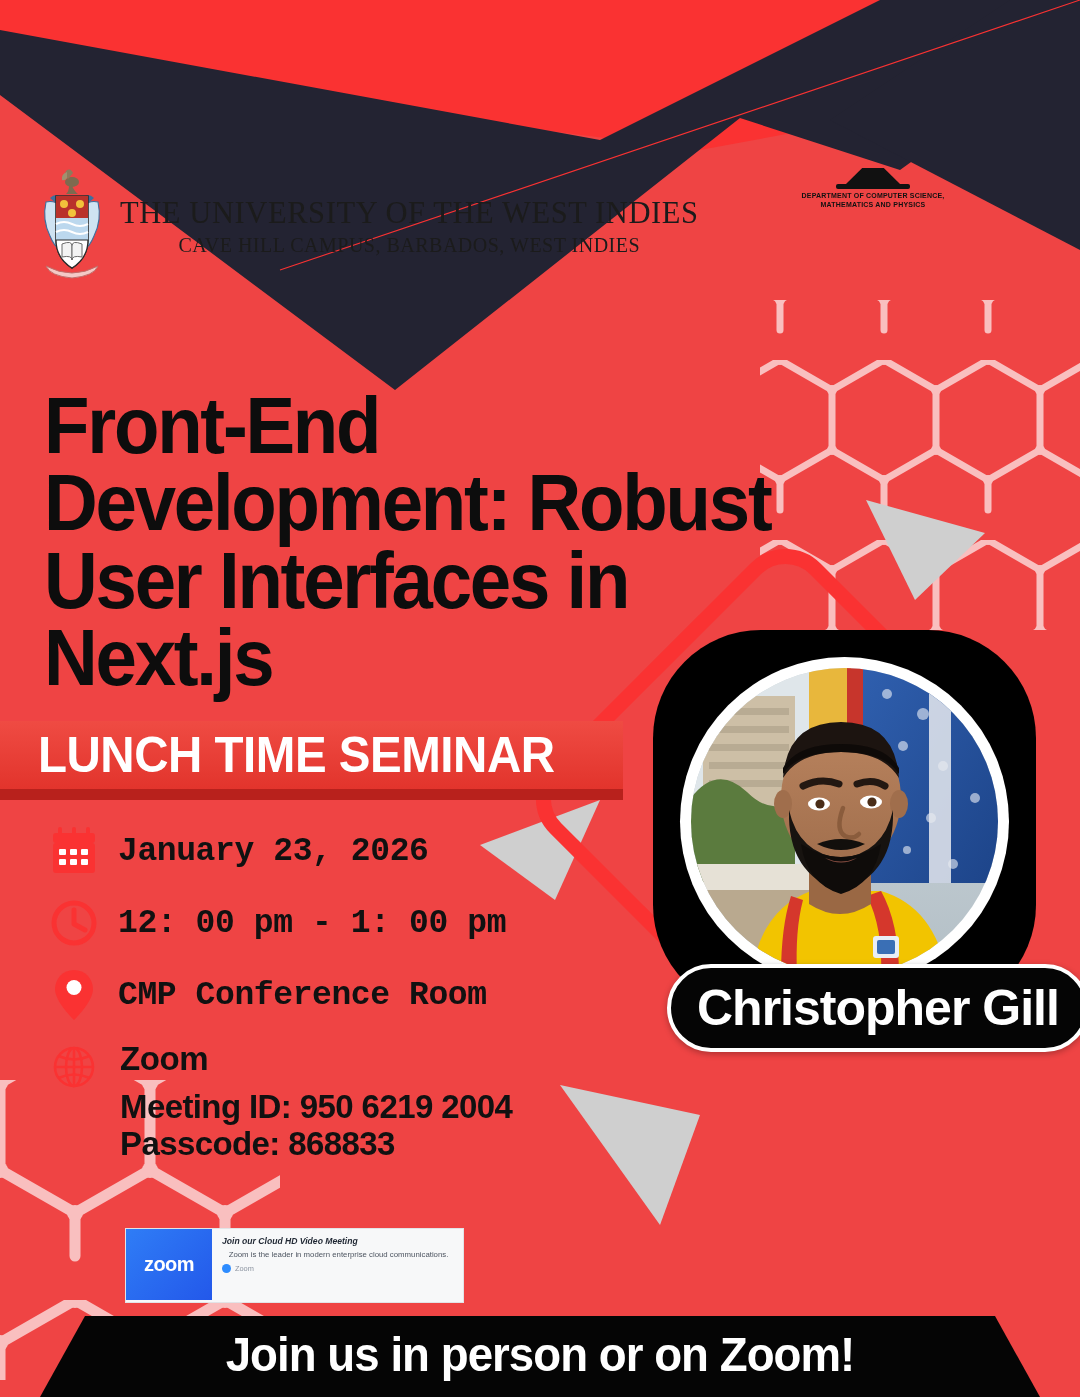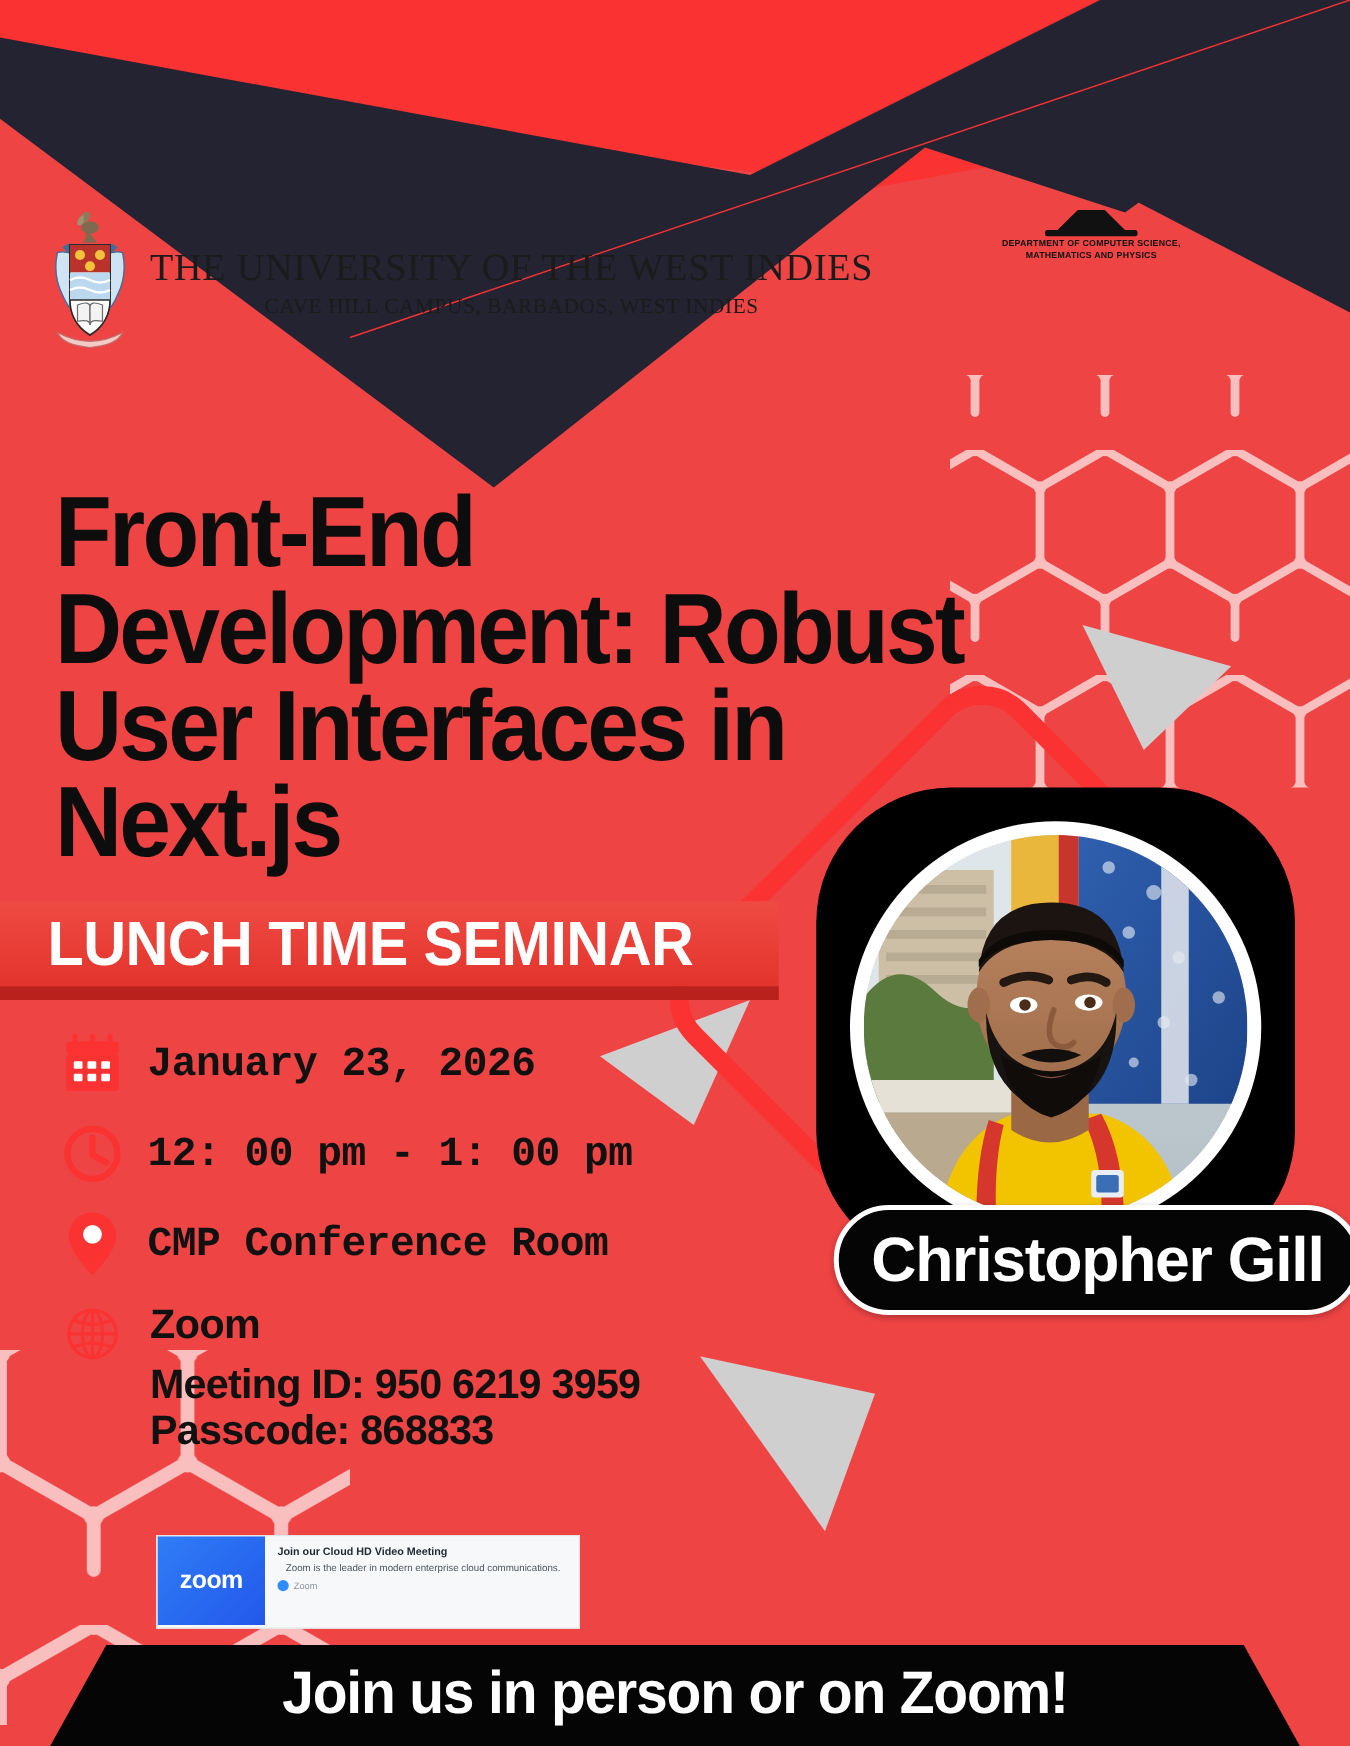--- a/index.html
+++ b/index.html
@@ -9,21 +9,21 @@
   
   .layer{position:absolute;inset:0;pointer-events:none;}
   .layer svg{display:block;width:1080px;height:1397px;}
 
   
   #header-logos{position:absolute;left:0;top:160px;width:1080px;height:150px;}
   #uwi-lockup{position:absolute;left:38px;top:8px;display:flex;align-items:center;gap:14px;}
   #uwi-crest{width:68px;height:118px;flex:none;}
   #uwi-text{display:flex;flex-direction:column;justify-content:center;}
   #uwi-line1{font-family:"Liberation Serif",serif;font-size:30.5px;letter-spacing:.6px;color:#1b1b1b;white-space:nowrap;line-height:1.08;}
-  #uwi-line2{font-family:"Liberation Serif",serif;font-size:17px;letter-spacing:.5px;color:#1b1b1b;white-space:nowrap;text-align:center;line-height:1.2;margin-top:4px;}
+  #uwi-line2{font-family:"Liberation Serif",serif;font-size:20px;letter-spacing:.5px;color:#1b1b1b;white-space:nowrap;text-align:center;line-height:1.2;margin-top:4px;}
 
   #cmp-logo{position:absolute;left:789px;top:8px;width:168px;height:132px;}
   #cmp-monitor{position:relative;width:160px;height:90px;border:4px solid #111;border-radius:5px;background:#fff;box-sizing:border-box;overflow:hidden;}
   #cmp-word{position:absolute;left:30px;top:2px;font-family:"Liberation Sans",sans-serif;font-weight:bold;font-style:italic;font-size:40px;line-height:40px;color:#FFE400;-webkit-text-stroke:2px #111;letter-spacing:-1px;}
   #cmp-stand{width:54px;height:16px;margin:0 auto;background:#111;clip-path:polygon(30% 0,70% 0,100% 100%,0 100%);}
   #cmp-base{width:74px;height:5px;margin:0 auto;background:#111;border-radius:2px;}
   #cmp-caption{margin-top:3px;text-align:center;font-size:7px;font-weight:bold;line-height:1.22;letter-spacing:.2px;color:#111;}
 
   
   #title{position:absolute;left:44px;top:333px;width:840px;
@@ -51,21 +51,21 @@
     color:#111;letter-spacing:-.6px;line-height:1.12;white-space:nowrap;}
   #zoom-meeting-id{margin-top:12px;}
 
   
   #zoom-card{position:absolute;left:125px;top:1228px;width:337px;height:73px;background:#f7f8f9;
     border:1px solid #e2e4e7;display:flex;overflow:hidden;}
   #zoom-card-thumb{width:86px;height:71px;flex:none;background:linear-gradient(135deg,#2f7df6 0%,#2358ea 100%);
     display:flex;align-items:center;justify-content:center;}
   #zoom-card-thumb span{color:#fff;font-family:"Liberation Sans",sans-serif;font-size:20px;font-weight:bold;letter-spacing:-.5px;}
   #zoom-card-body{flex:1;padding:7px 8px 0 10px;min-width:0;}
-  #zoom-card-title{font-size:8.6px;font-weight:bold;color:#1f2733;line-height:1.25;white-space:nowrap;overflow:hidden;}
+  #zoom-card-title{font-size:8.6px;font-weight:bold;color:#1f2733;line-height:1.25;white-space:nowrap;overflow:hidden;font-style:italic;}
   #zoom-card-desc{margin-top:3px;font-size:7.8px;color:#4d5561;line-height:1.38;text-align:center;}
   #zoom-card-source{margin-top:4px;display:flex;align-items:center;gap:4px;}
   #zoom-card-favicon{width:9px;height:9px;border-radius:50%;background:#2d8cff;flex:none;}
   #zoom-card-source-label{font-size:7.4px;color:#8b93a0;}
 
   
   #speaker{position:absolute;left:631px;top:598px;width:425px;height:500px;}
   #speaker-squircle{position:absolute;left:22px;top:32px;width:383px;height:383px;background:#000;border-radius:108px;}
   #speaker-ring{position:absolute;left:49px;top:59px;width:329px;height:329px;border-radius:50%;background:#fff;}
   #speaker-photo{position:absolute;left:60px;top:70px;width:307px;height:307px;border-radius:50%;overflow:hidden;}
@@ -269,21 +269,21 @@
             <ellipse cx="24" cy="24" rx="8" ry="19"></ellipse>
             <line x1="24" y1="5" x2="24" y2="43"></line>
             <line x1="5" y1="24" x2="43" y2="24"></line>
             <path d="M8.5 13 q15.5 7 31 0"></path>
             <path d="M8.5 35 q15.5 -7 31 0"></path>
           </g>
         </svg>
       </span>
       <div id="zoom-block">
         <div id="zoom-label">Zoom</div>
-        <div id="zoom-meeting-id">Meeting ID: 950 6219 3959</div>
+        <div id="zoom-meeting-id">Meeting ID: 950 6219 2004</div>
         <div id="zoom-passcode">Passcode: 868833</div>
       </div>
     </div>
   </div>
 
   <div id="zoom-card">
     <div id="zoom-card-thumb">
       <span>zoom</span>
     </div>
     <div id="zoom-card-body">

